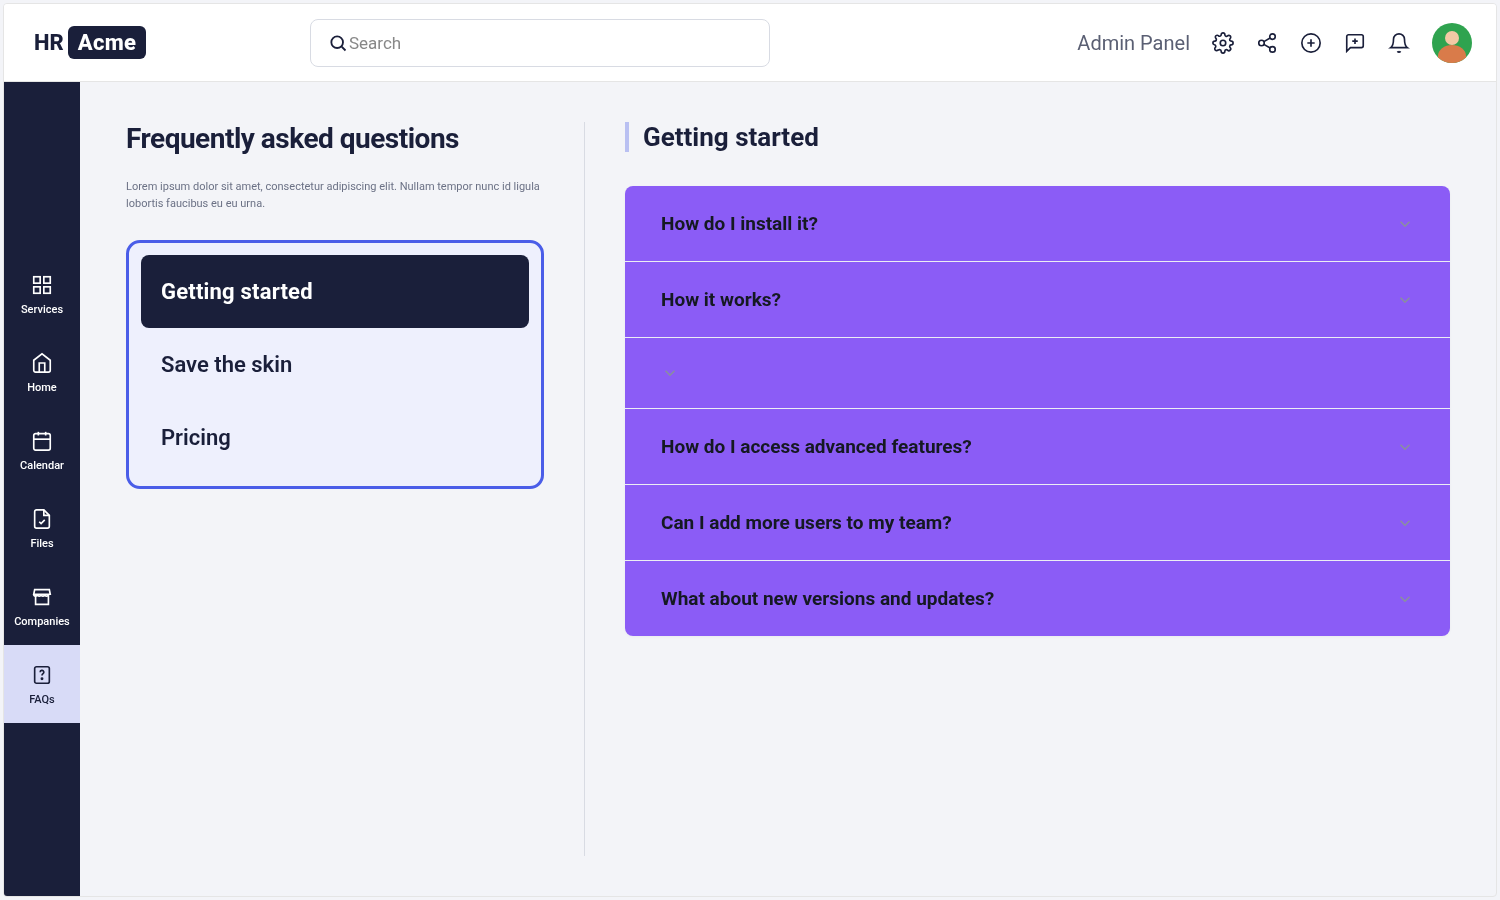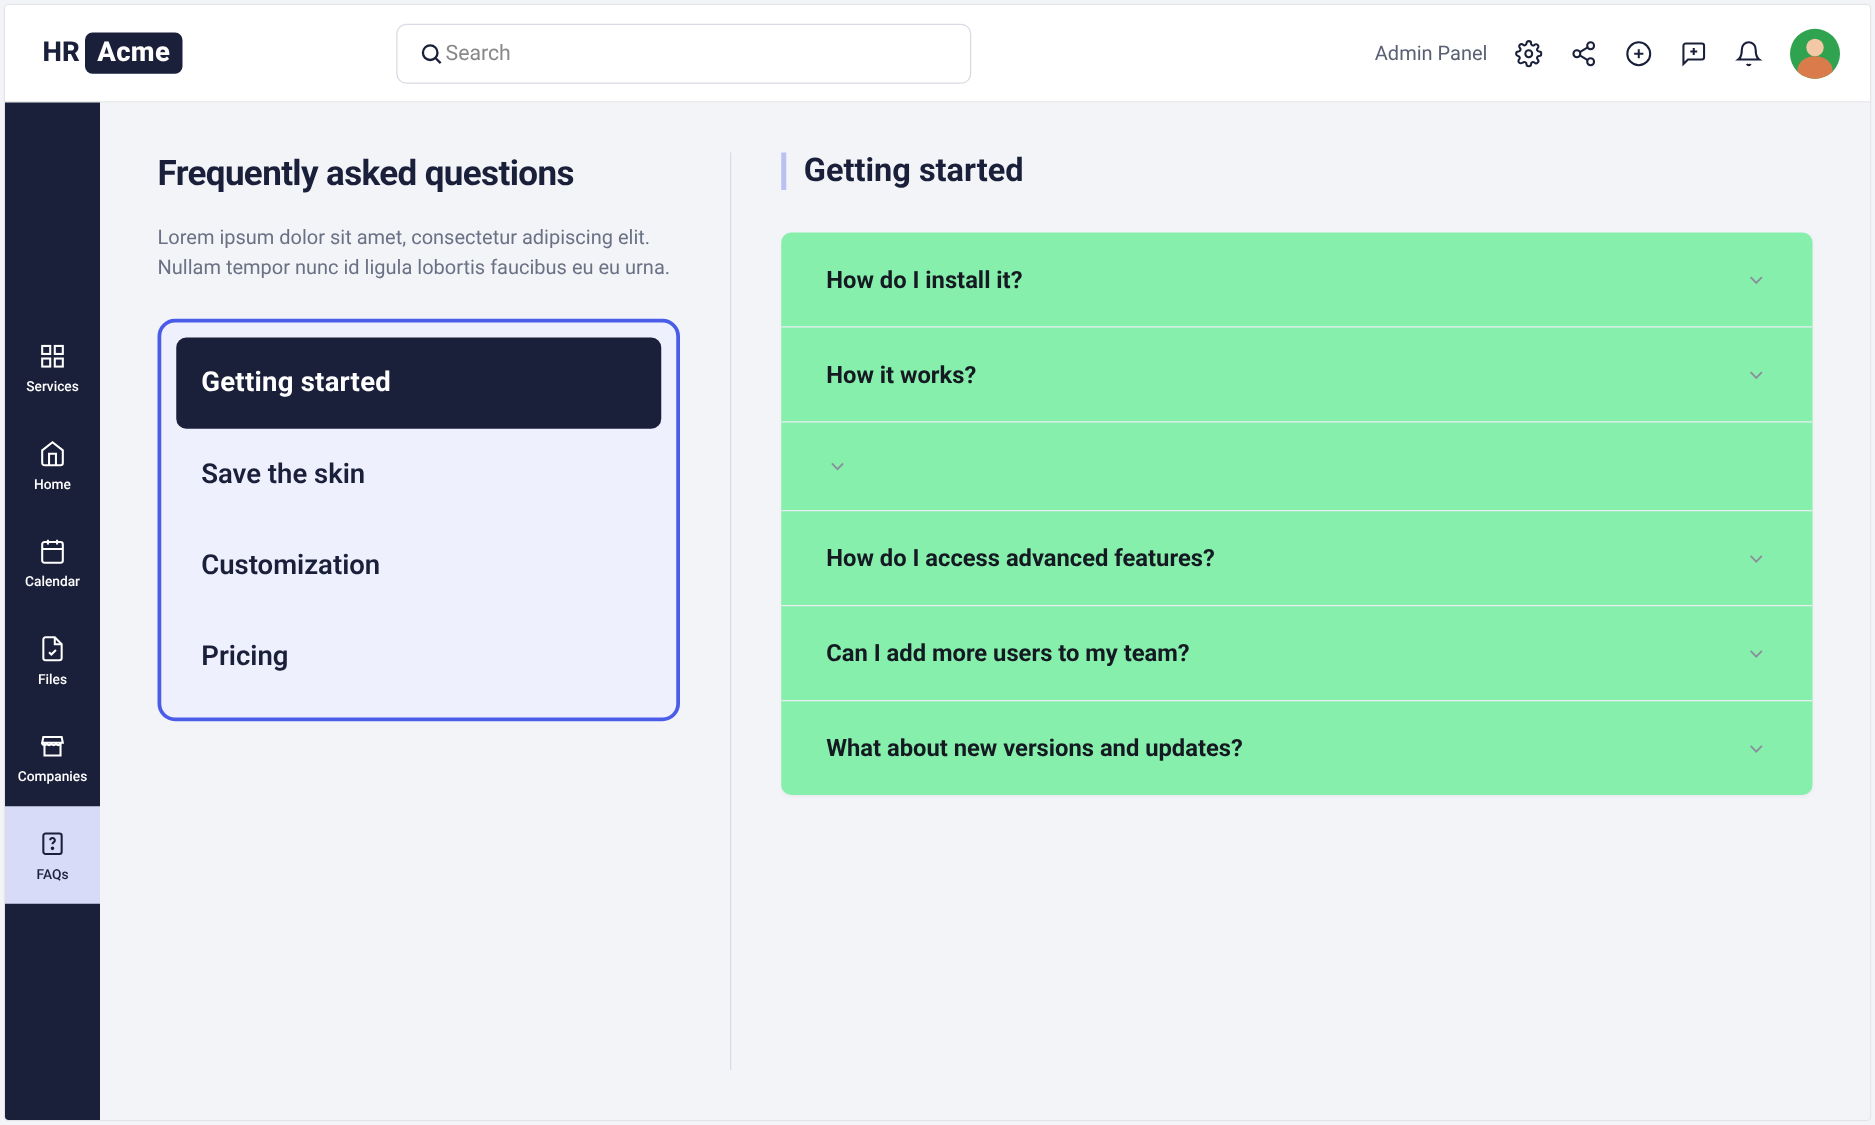--- a/index.html
+++ b/index.html
@@ -7,51 +7,51 @@
     .page { display: flex; flex-direction: column; height: 100%; border: 1px solid #e5e5e5; border-radius: 4px; overflow: hidden; margin: 3px; background: #f3f4f8; height: calc(100% - 6px); width: calc(100% - 6px); }
     
     
     .topbar { height: 78px; background: #fff; border-bottom: 1px solid #e5e5e5; display: flex; align-items: center; padding: 0 24px 0 30px; gap: 20px; }
     .logo { font-size: 22px; font-weight: 800; color: #1a1f3a; display: flex; align-items: center; gap: 4px; }
     .logo .acme { background: #1a1f3a; color: #fff; padding: 4px 10px; border-radius: 6px; letter-spacing: .3px; }
     .searchbox { flex: 0 0 460px; margin-left: auto; margin-right: auto; height: 48px; border: 1px solid #d8dbe3; border-radius: 8px; display: flex; align-items: center; padding: 0 16px; gap: 0; color: #5a5f73; }
     .searchbox input { border: none; outline: none; font-size: 17px; flex: 1; background: transparent; }
     .searchbox input::placeholder { color: #888; }
     .top-right { margin-left: auto; display: flex; align-items: center; gap: 22px; }
-    .admin-link { color: #5a5f73; font-size: 16px; }
+    .admin-link { color: #5a5f73; font-size: 20px; }
     .top-icon { width: 22px; height: 22px; color: #1a1f3a; display: flex; align-items: center; justify-content: center; cursor: pointer; }
     .avatar { width: 40px; height: 40px; border-radius: 50%; background: #2fa34f; position: relative; overflow: hidden; }
     .avatar::after { content: ''; position: absolute; top: 8px; left: 50%; transform: translateX(-50%); width: 14px; height: 14px; background: #f3c9a5; border-radius: 50%; }
     .avatar::before { content: ''; position: absolute; bottom: -4px; left: 50%; transform: translateX(-50%); width: 28px; height: 22px; background: #d97b4a; border-radius: 50% 50% 0 0; }
 
     
     .mainrow { display: flex; flex: 1; min-height: 0; }
     
     
     .sidebar { width: 76px; background: #1a1f3a; display: flex; flex-direction: column; justify-content: center; }
     .sideitem { display: flex; flex-direction: column; align-items: center; justify-content: center; gap: 6px; height: 78px; color: #fff; cursor: pointer; }
     .sideitem.active { background: #d8dbf7; color: #1a1f3a; }
     .sidelabel { font-size: 11px; font-weight: 500; }
     .sideicon { width: 24px; height: 24px; display: flex; align-items: center; justify-content: center; }
 
     
     .content { flex: 1; padding: 40px 46px; display: flex; gap: 40px; }
     .leftcol { width: 418px; }
     .page-title { font-size: 28px; font-weight: 700; color: #1a1f3a; line-height: 1.2; margin-bottom: 22px; letter-spacing: -.5px; }
-    .page-desc { color: #6b7185; font-size: 16px; line-height: 1.55; margin-bottom: 28px; }
+    .page-desc { color: #6b7185; font-size: 11px; line-height: 1.55; margin-bottom: 28px; }
     .catbox { border: 3px solid #4a5de8; border-radius: 14px; padding: 12px; background: #eef0fd; }
     .catitem { padding: 24px 20px; font-size: 22px; font-weight: 600; color: #1a1f3a; border-radius: 8px; cursor: pointer; }
     .catitem.active { background: #1a1f3a; color: #fff; font-weight: 700; letter-spacing: .2px; }
 
     .divider { width: 1px; background: #d8dbe3; }
 
     
     .rightcol { flex: 1; }
     .sectionhead { font-size: 26px; font-weight: 700; color: #1a1f3a; border-left: 4px solid #b9c0f2; padding-left: 14px; margin-bottom: 34px; }
-    .faqlist { background: #86efac; border-radius: 8px; box-shadow: 0 1px 3px rgba(0,0,0,.04); overflow: hidden; }
+    .faqlist { background: #8b5cf6; border-radius: 8px; box-shadow: 0 1px 3px rgba(0,0,0,.04); overflow: hidden; }
     .faqitem { display: flex; align-items: center; justify-content: space-between; padding: 26px 36px; border-bottom: 1px solid #eceef4; cursor: pointer; }
     .faqitem:last-child { border-bottom: none; }
     .faqq { font-size: 19px; font-weight: 700; color: #151922; }
     .chev { color: #8a8f9e; }
     
     svg { display: block; }
   </style>
 </head>
 <body>
 
@@ -178,21 +178,20 @@
       </div>
     </div>
 
     <div class="content">
       <div class="leftcol">
         <h1 class="page-title">Frequently asked questions</h1>
         <p class="page-desc">Lorem ipsum dolor sit amet, consectetur adipiscing elit. Nullam tempor nunc id ligula lobortis faucibus eu eu urna.</p>
         <div class="catbox">
           <div class="catitem active">Getting started</div>
           <div class="catitem">Save the skin</div>
-          <div class="catitem">Customization</div>
           <div class="catitem">Pricing</div>
         </div>
       </div>
 
       <div class="divider"></div>
 
       <div class="rightcol">
         <div class="sectionhead">Getting started</div>
         <div class="faqlist">
           <div class="faqitem">

